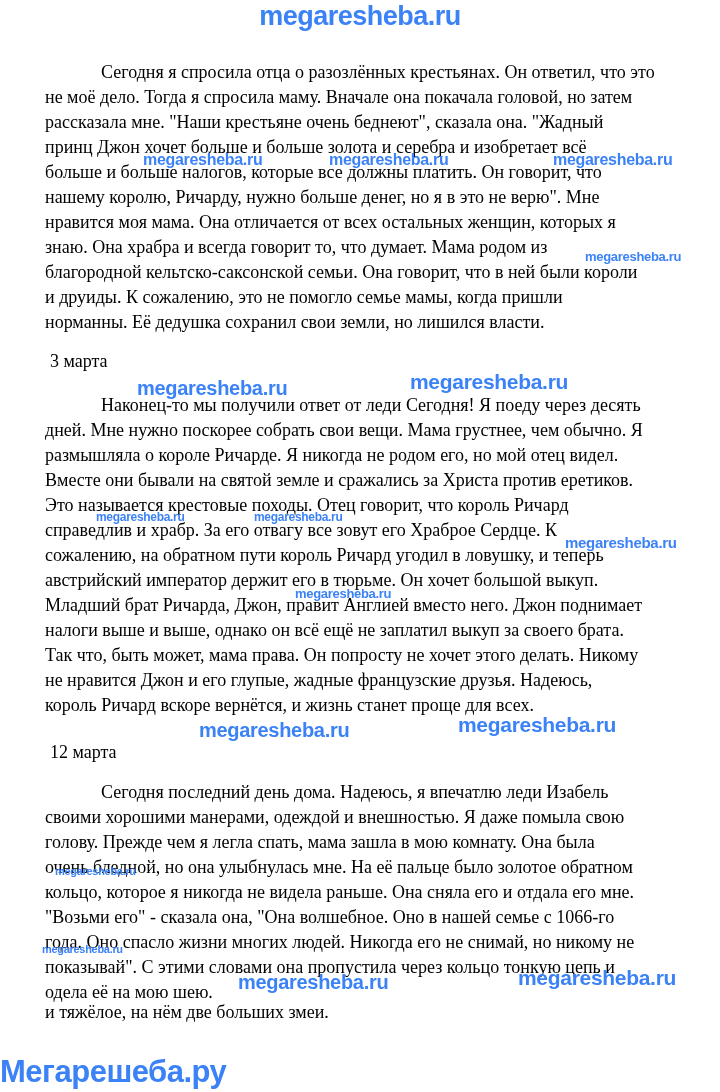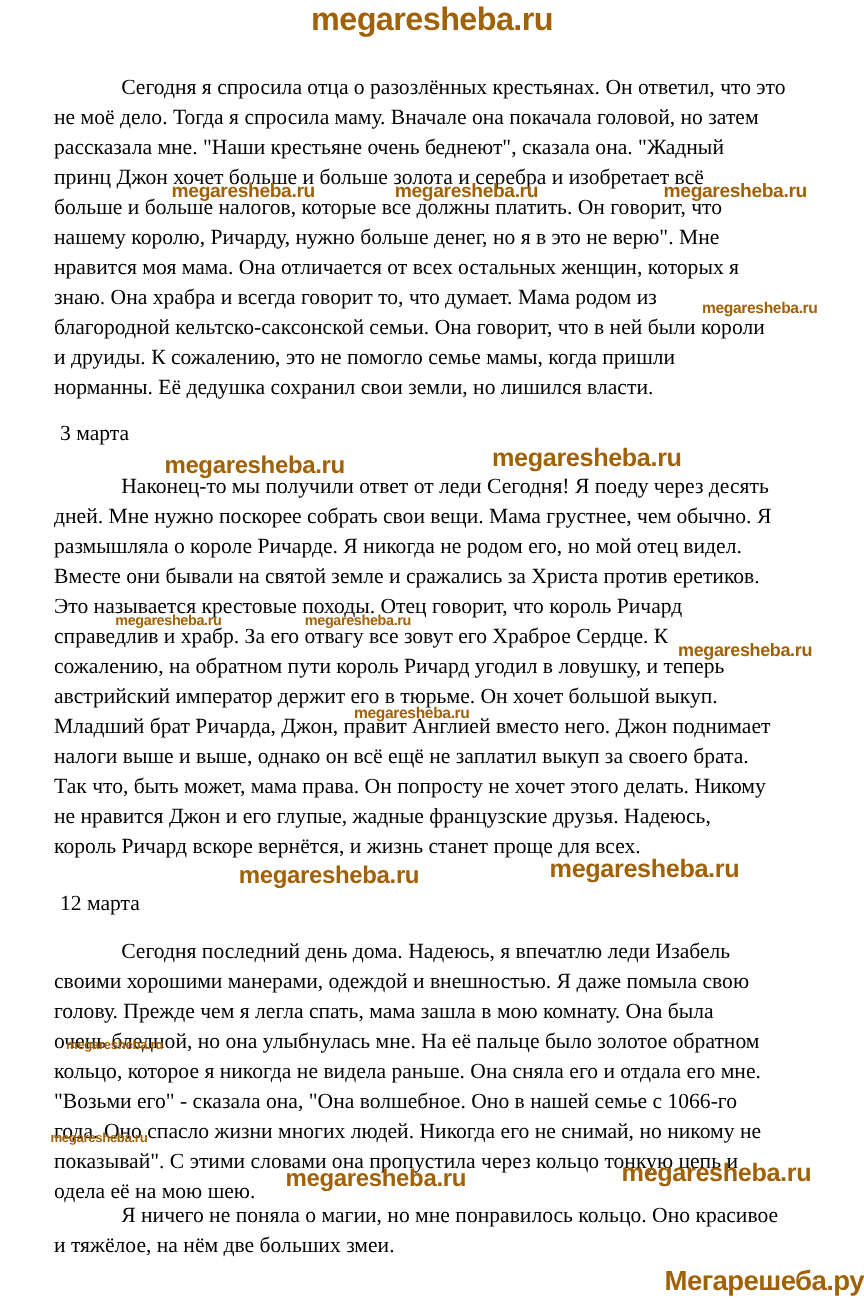--- a/index.html
+++ b/index.html
@@ -9,26 +9,26 @@
     background:#ffffff;
     color:#000;
     font-family:"Liberation Serif", serif;
     overflow:hidden;
   }
   
   .wm {
     position:absolute;
     font-family:"Liberation Sans", sans-serif;
     font-weight:bold;
-    color:#a16207;
+    color:#3b82f6;
     white-space:nowrap;
     letter-spacing:-0.3px;
   }
   .wm-header { top:1px; left:0; width:100%; text-align:center; font-size:27px; letter-spacing:-0.5px; }
-  .wm-footer { top:1054px; left:0; width:100%; text-align:right; font-size:23px; letter-spacing:-0.5px; }
+  .wm-footer { top:1054px; left:0; width:100%; text-align:left; font-size:31px; letter-spacing:-0.5px; }
   
   .para {
     position:absolute;
     left:45px;
     width:632px;
     font-size:18px;
     line-height:25px;
   }
   .line { height:25px; white-space:nowrap; }
   .line.indent { padding-left:56px; }
@@ -87,21 +87,20 @@
     <div class="line">голову. Прежде чем я легла спать, мама зашла в мою комнату. Она была</div>
     <div class="line">очень бледной, но она улыбнулась мне. На её пальце было золотое обратном</div>
     <div class="line">кольцо, которое я никогда не видела раньше. Она сняла его и отдала его мне.</div>
     <div class="line">"Возьми его" - сказала она, "Она волшебное. Оно в нашей семье с 1066-го</div>
     <div class="line">года. Оно спасло жизни многих людей. Никогда его не снимай, но никому не</div>
     <div class="line">показывай". С этими словами она пропустила через кольцо тонкую цепь и</div>
     <div class="line">одела её на мою шею.</div>
   </div>
 
   <div class="para" style="top:1000px;">
-    <div class="line indent">Я ничего не поняла о магии, но мне понравилось кольцо. Оно красивое</div>
     <div class="line">и тяжёлое, на нём две больших змеи.</div>
   </div>
 
   <span class="wm" style="left:143px; top:151px; font-size:16px;">megaresheba.ru</span>
   <span class="wm" style="left:329px; top:151px; font-size:16px;">megaresheba.ru</span>
   <span class="wm" style="left:553px; top:151px; font-size:16px;">megaresheba.ru</span>
 
   <span class="wm" style="left:585px; top:249px; font-size:13px;">megaresheba.ru</span>
 
   <span class="wm" style="left:137px; top:377px; font-size:20px;">megaresheba.ru</span>

